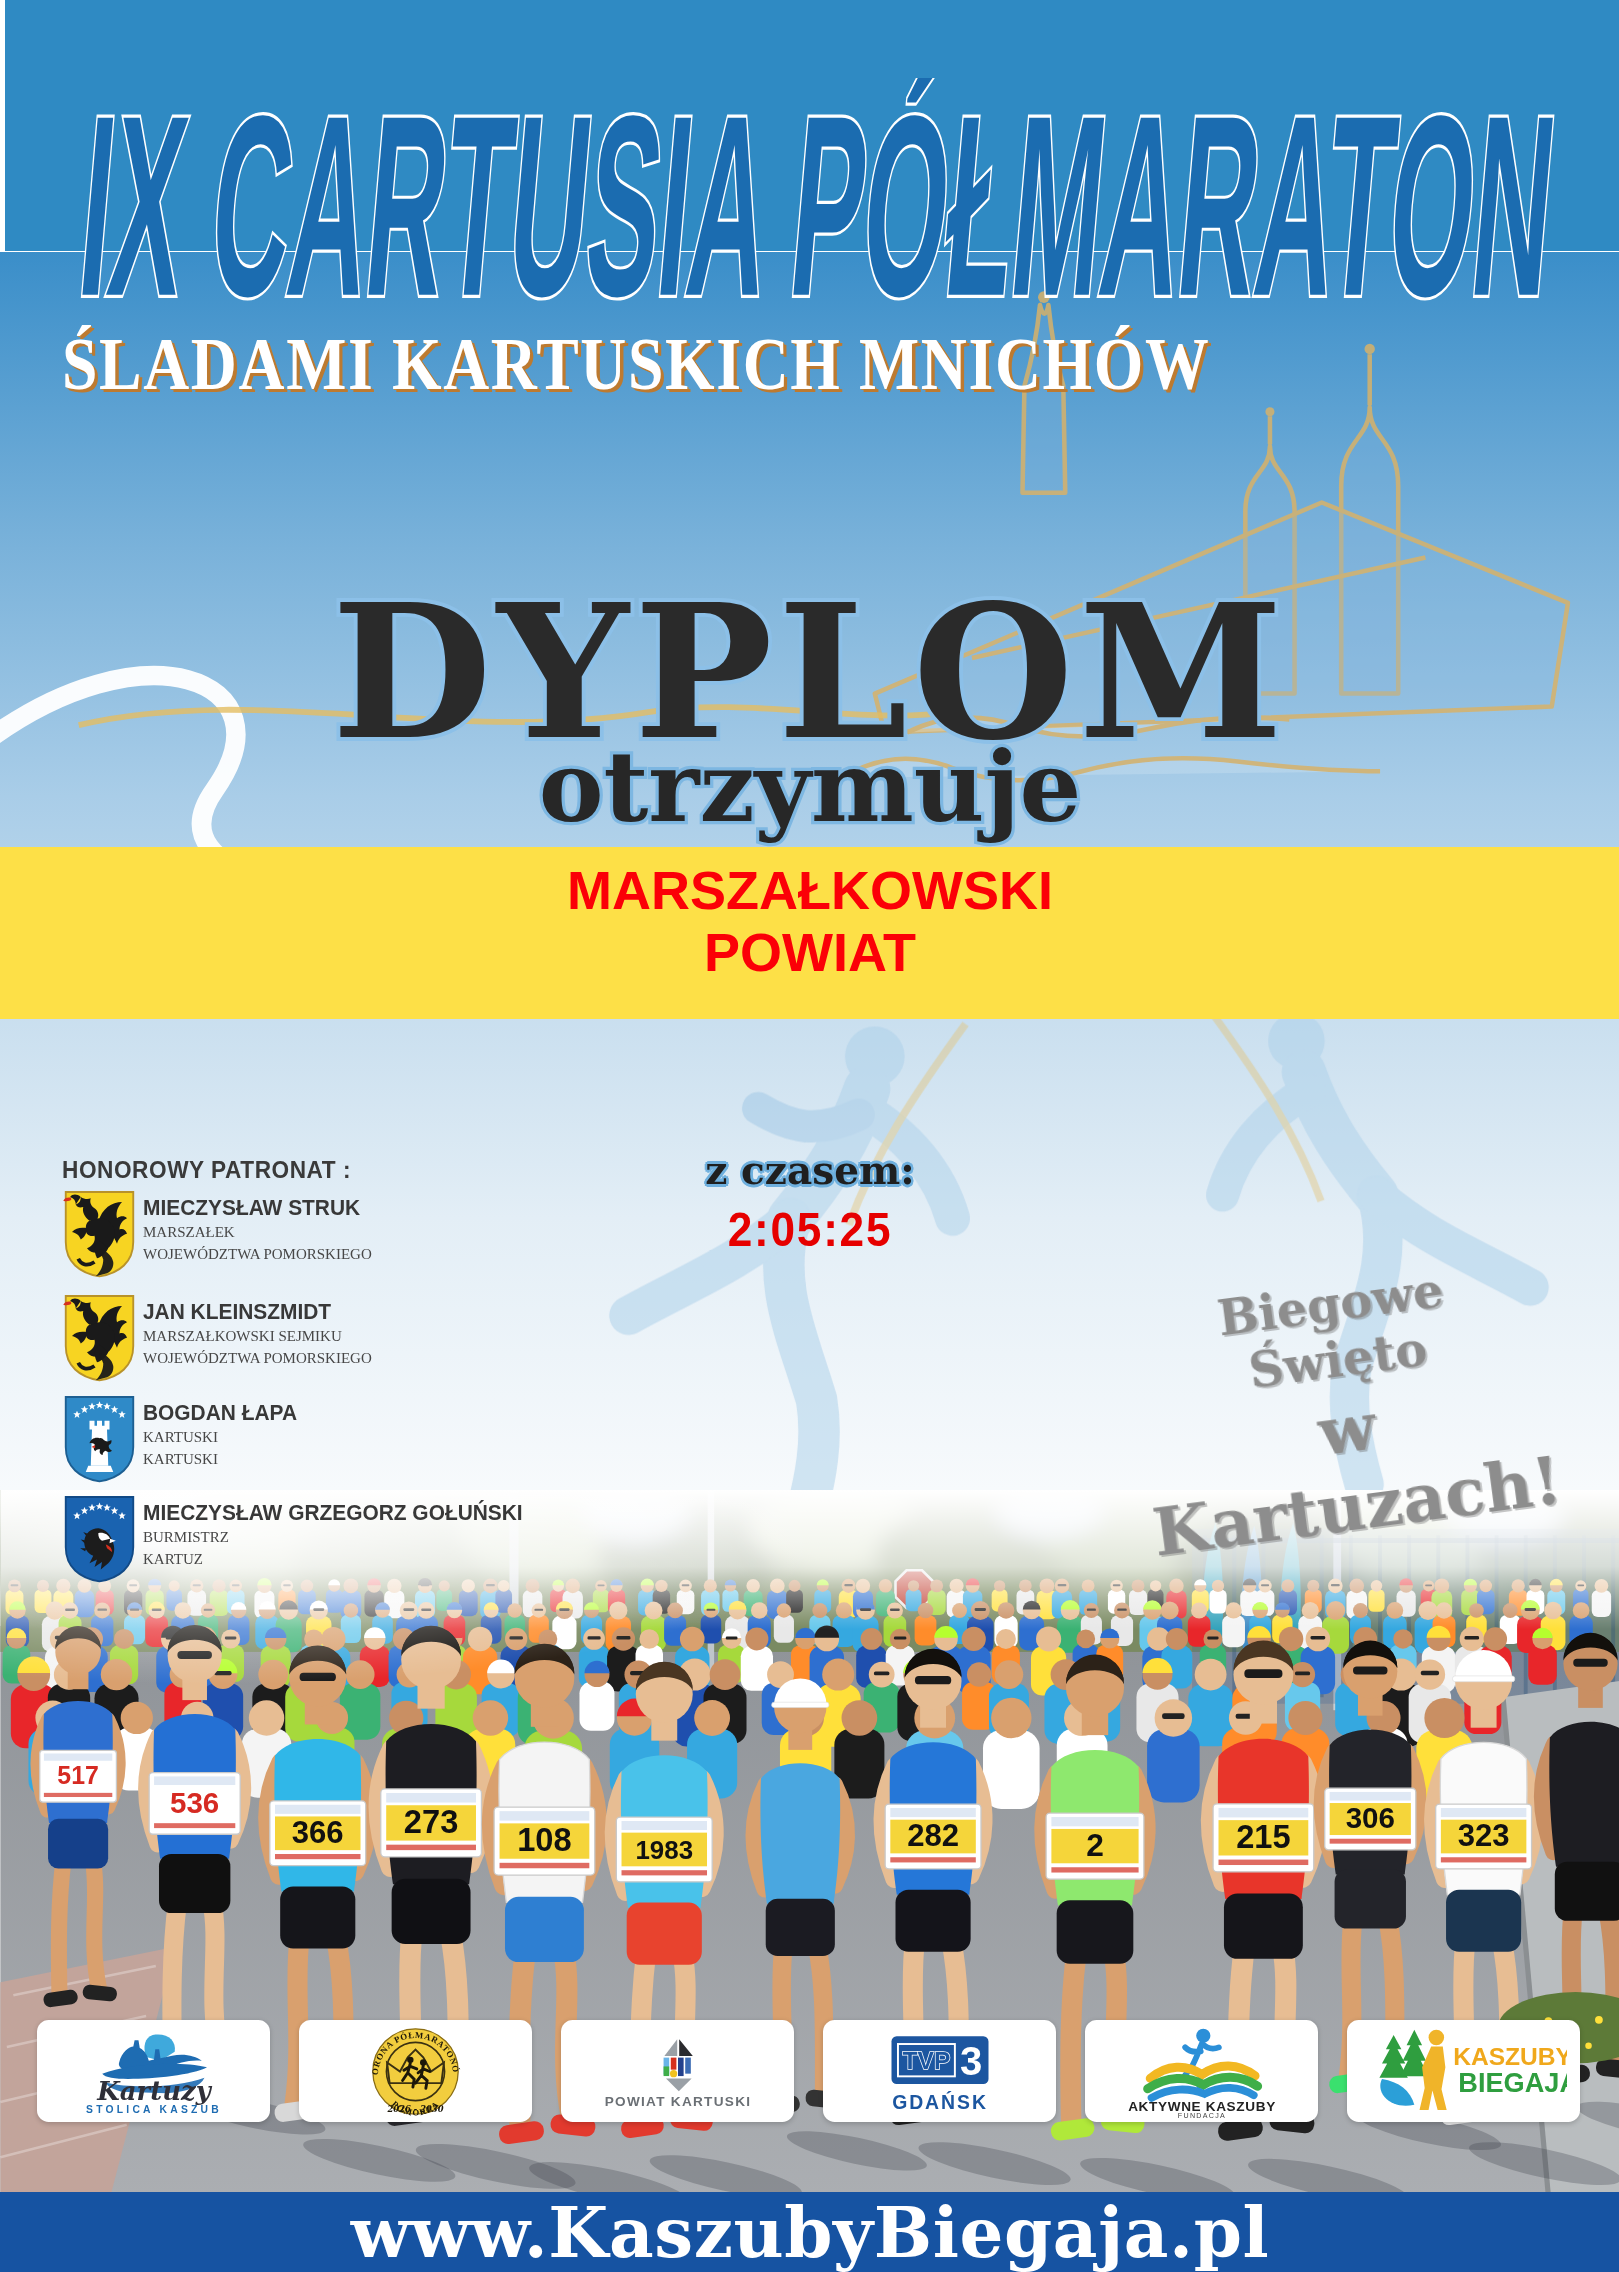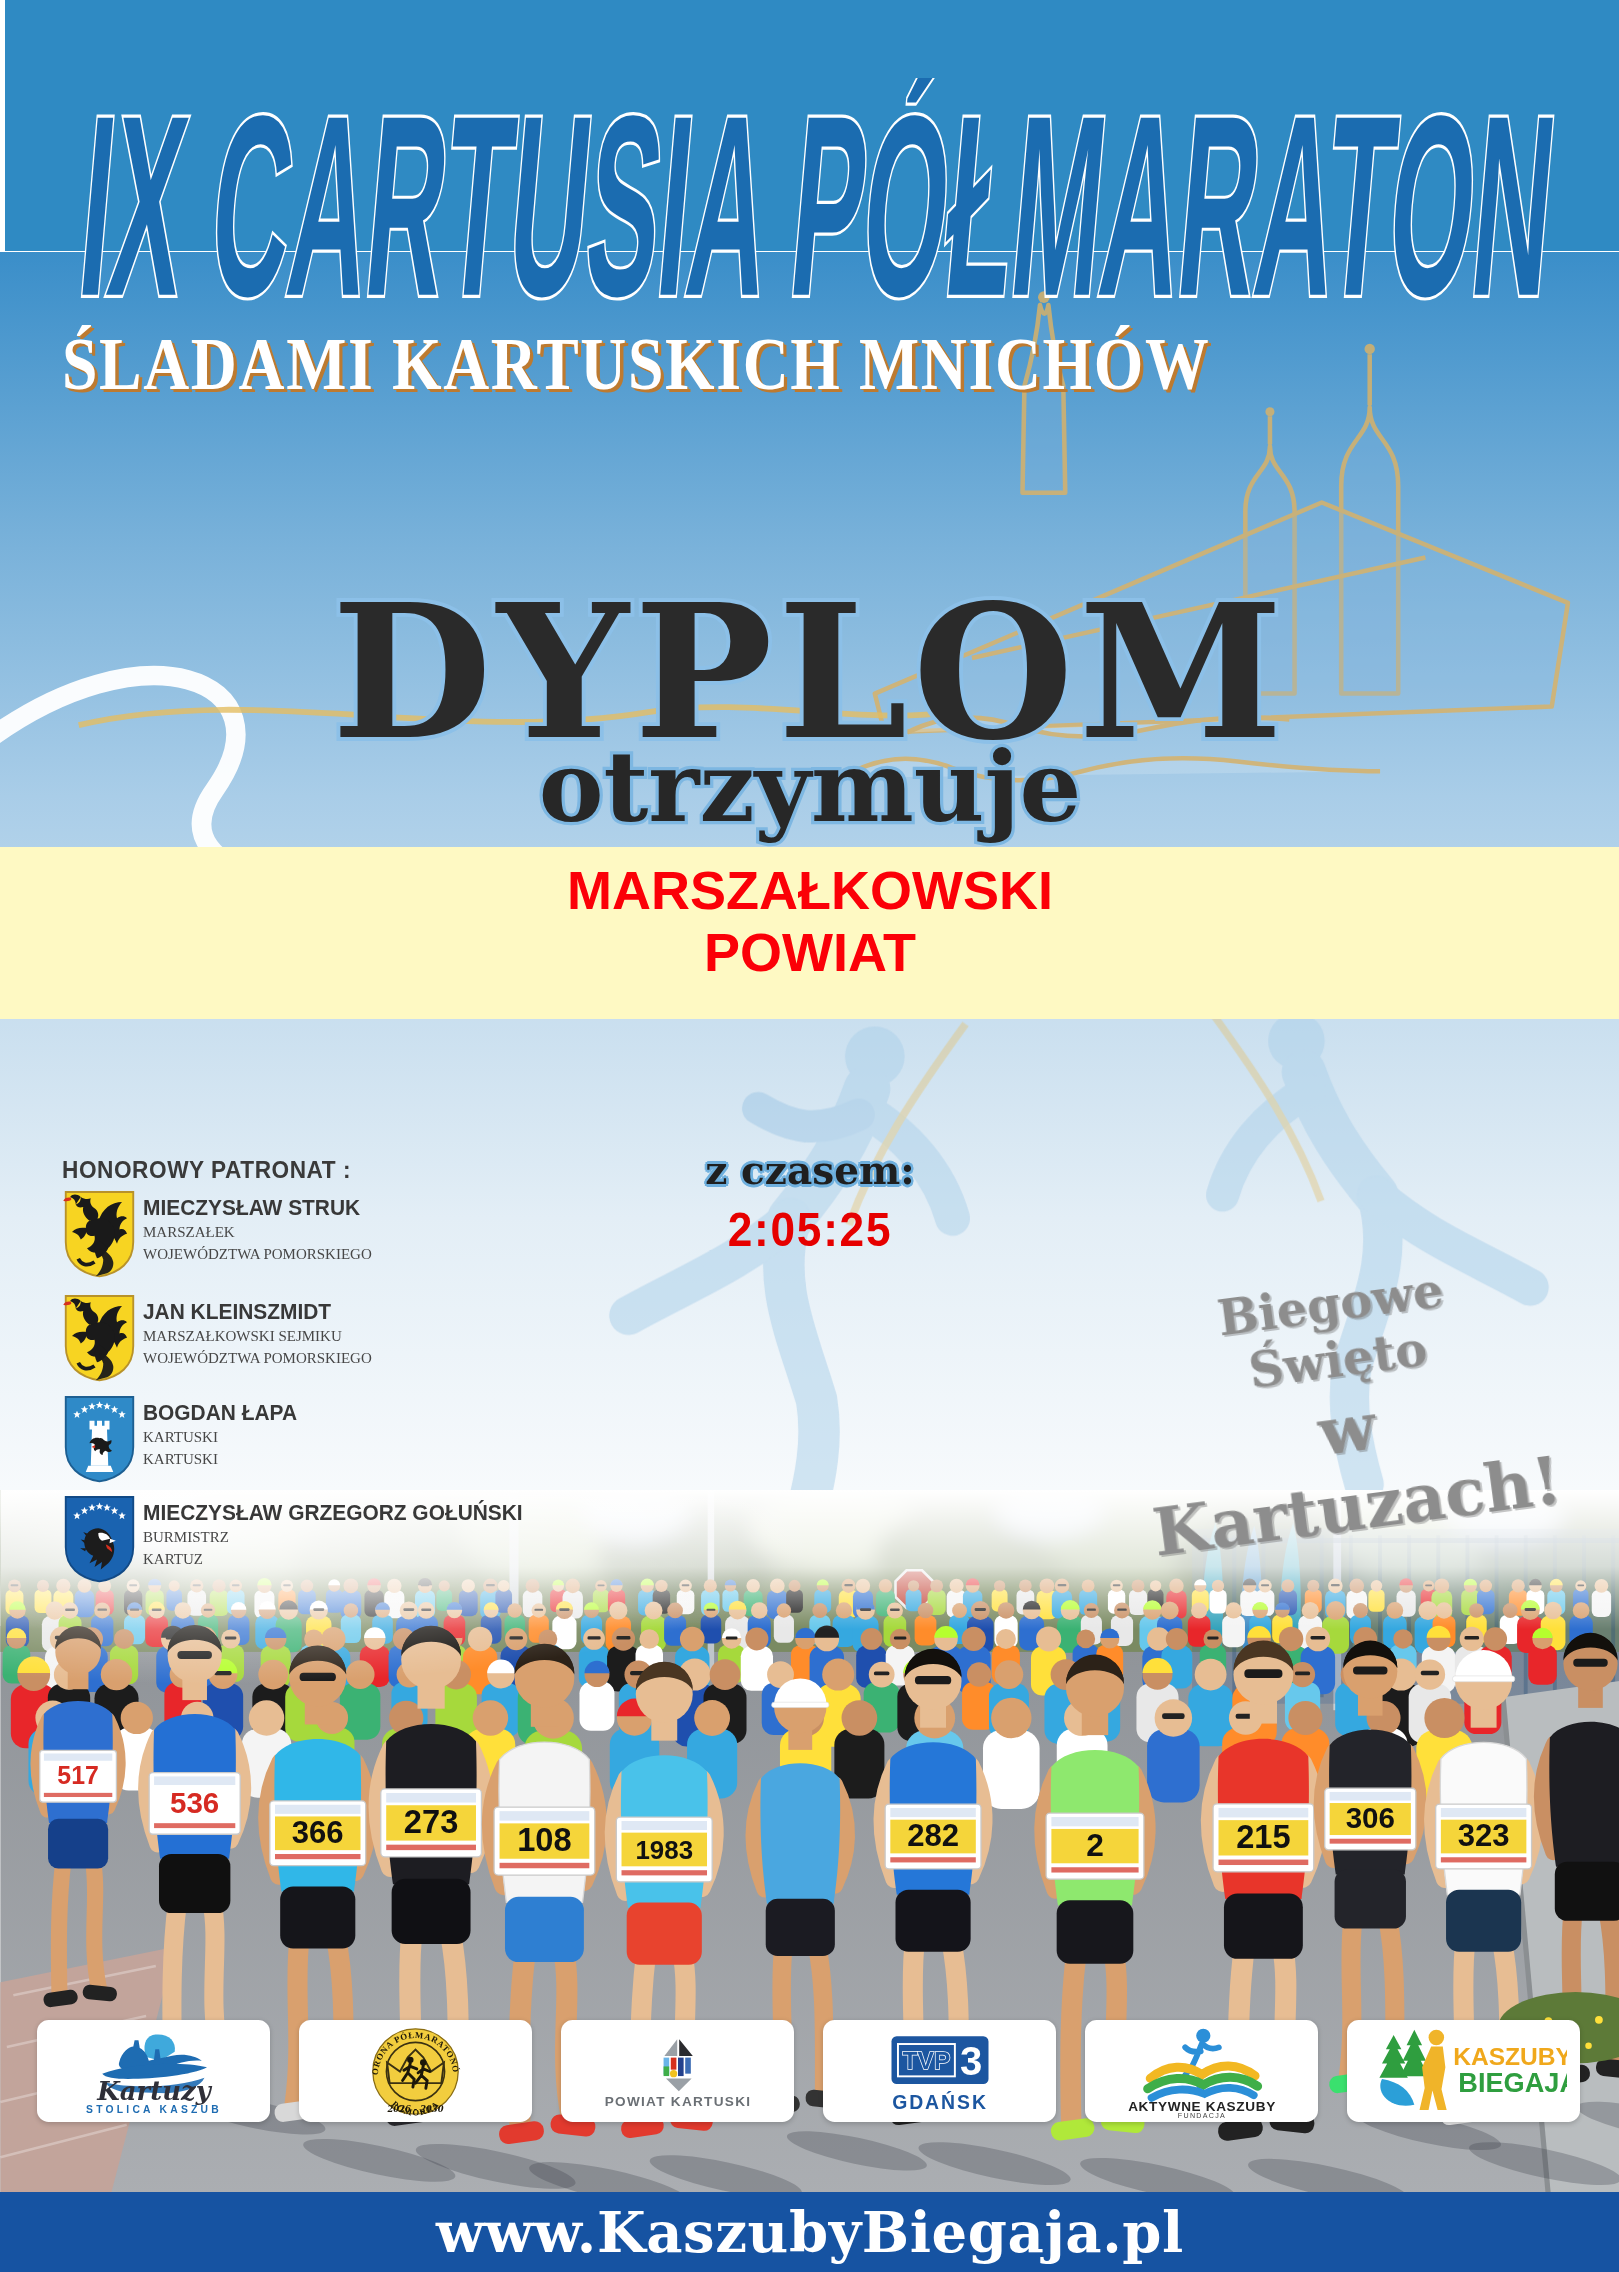--- a/index.html
+++ b/index.html
@@ -19,21 +19,21 @@
   
   .title-svg{left:0;top:78px;z-index:4;}
   .subtitle{left:62px;top:321px;z-index:4;color:#ffffff;
             font-family:"Liberation Serif","DejaVu Serif",serif;font-weight:bold;font-size:75px;
             letter-spacing:1.9px;transform:scaleX(.85);transform-origin:left top;white-space:nowrap;
             text-shadow:3.9px 3.2px 0 #bd7a30,1.3px 1.3px 0 #c98a3a;}
 
   .dyplom-svg{left:0;top:583px;z-index:4;}
 
   
-  .name-band{left:0;top:847px;width:1620px;height:172px;background:#fef9c3;z-index:5;}
+  .name-band{left:0;top:847px;width:1620px;height:172px;background:#fde047;z-index:5;}
   .name-line{width:100%;text-align:center;color:#fb0007;font-weight:bold;font-size:54px;line-height:62px;}
   .name-line.first{margin-top:11.7px;}
 
   
   .glowline{left:0;width:1620px;text-align:center;z-index:6;color:#1f1f1f;font-weight:bold;
             font-family:"DejaVu Serif","Liberation Serif",serif;font-size:39px;white-space:nowrap;
             text-shadow:0 0 2.6px #6fb0de,2.6px 0 0 #6fb0de,-2.6px 0 0 #6fb0de,0 2.6px 0 #6fb0de,0 -2.6px 0 #6fb0de,
                         1.9px 1.9px 0 #6fb0de,-1.9px 1.9px 0 #6fb0de,1.9px -1.9px 0 #6fb0de,-1.9px -1.9px 0 #6fb0de;}
   .l-completion{top:1043px;}
   .l-date{top:1094px;}
@@ -62,21 +62,21 @@
   
   .logo-row{left:37px;top:2020px;width:1546px;height:102px;z-index:7;display:flex;gap:29px;}
   .logo-card{width:233px;height:102px;background:#ffffff;border-radius:11.7px;flex:0 0 auto;
              display:flex;flex-direction:column;align-items:center;justify-content:center;
              box-shadow:0 1.3px 5.2px rgba(0,0,0,.18);overflow:hidden;}
 
   
   .footer{left:0;top:2192px;width:1620px;height:80px;background:#1653a2;z-index:8;
           display:flex;align-items:center;justify-content:center;}
   .footer-text{color:#ffffff;font-family:"DejaVu Serif","Liberation Serif",serif;font-weight:bold;
-               font-size:56px;letter-spacing:0.6px;}
+               font-size:69px;letter-spacing:0.6px;}
 </style>
 </head>
 <body>
 
 <div class="poster">
 
   <div class="abs sky"></div>
 
   <svg class="abs church-svg" width="875" height="583" viewBox="0 0 1350 900">
     <g stroke="#d7b26a" stroke-width="7" fill="rgba(130,180,220,0.30)" stroke-linejoin="round" opacity=".85">

